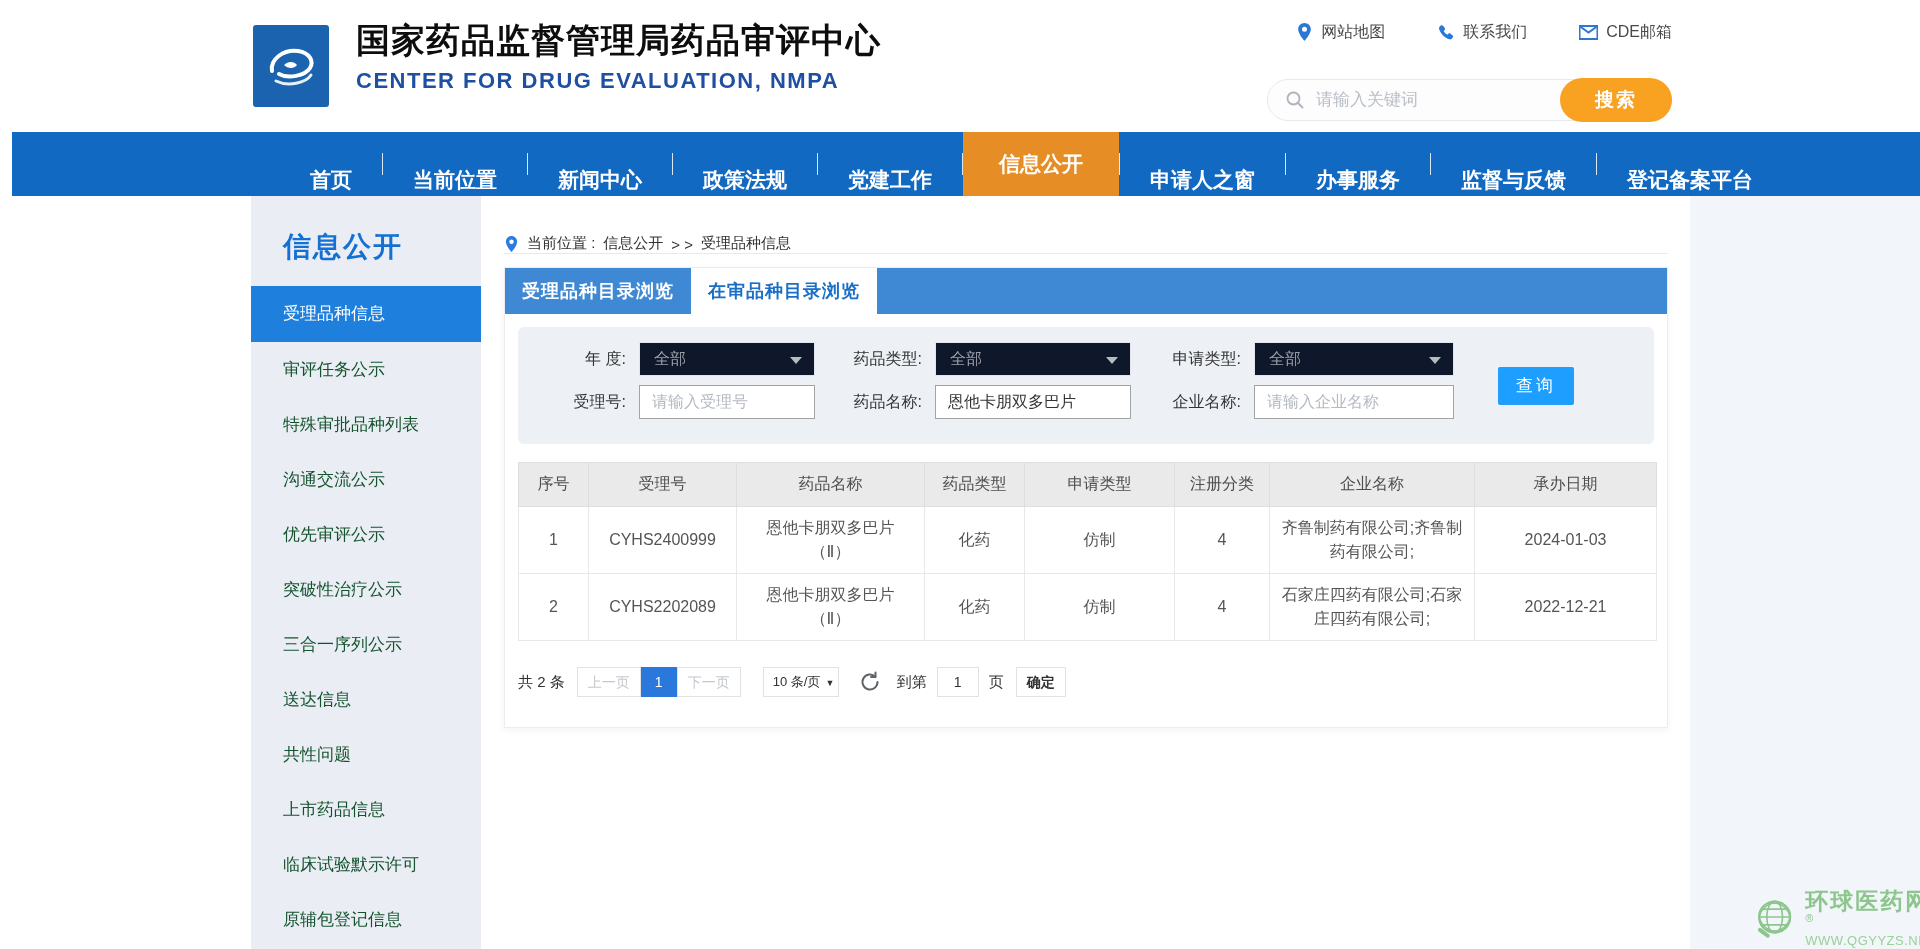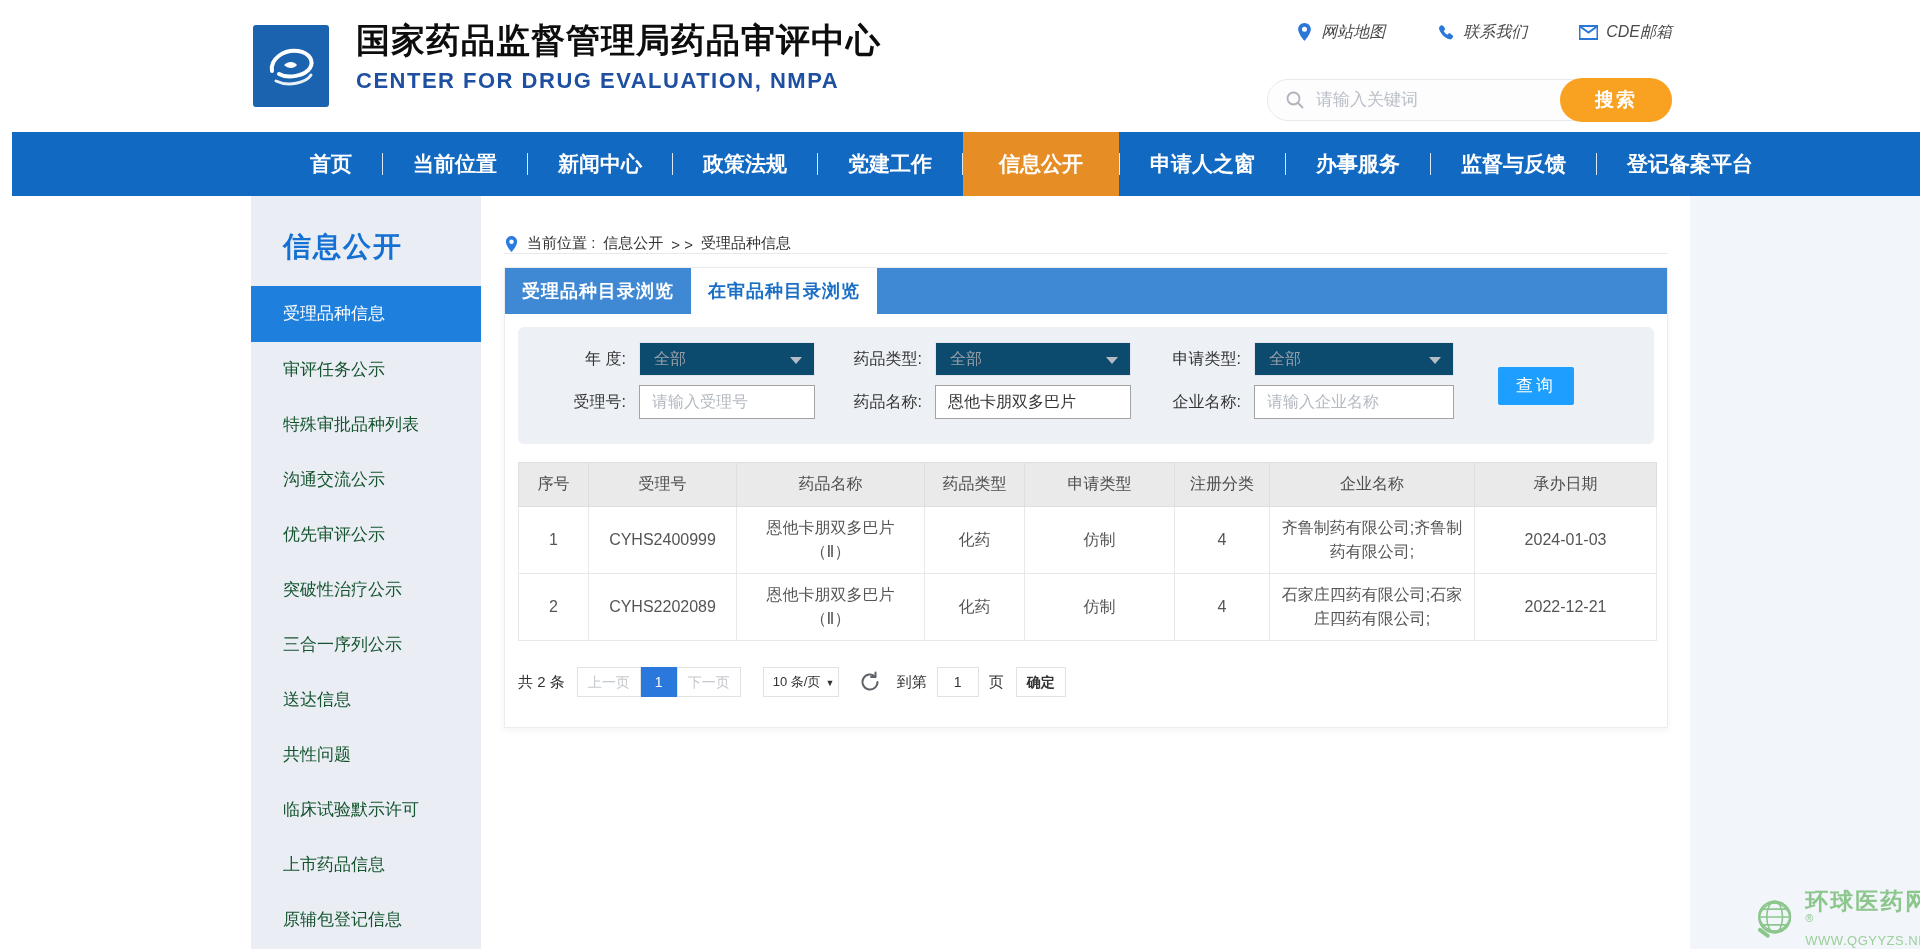--- a/index.html
+++ b/index.html
@@ -6,33 +6,33 @@
   html,body { width:1920px; height:949px; overflow:hidden; }
   body { font-family:"Liberation Sans","DejaVu Sans",sans-serif; color:#333; background:#fff; }
   #page { position:relative; width:1920px; height:949px; background:#fff; overflow:hidden;margin-left:12px; }
 
   
   .header { position:absolute; left:0; top:0; width:1908px; height:132px; background:#fff; }
   .logo { position:absolute; left:241px; top:25px; width:76px; height:82px; background:#1b63ae; border-radius:3px; display:flex; align-items:center; justify-content:center; }
   .brand { position:absolute; left:344px; top:18px; }
   .brand-title { font-size:34px; font-weight:bold; color:#0d0d0d; letter-spacing:1px; line-height:44px; }
   .brand-sub { font-size:22px; font-weight:bold; color:#1e4fa1; letter-spacing:1.5px; margin-top:6px; }
-  .quick-links { position:absolute; top:22px; right:248px; display:flex; gap:52px; align-items:center;font-style:italic; }
+  .quick-links { position:absolute; top:22px; right:248px; display:flex; gap:52px; align-items:center; }
   .quick-link { display:flex; align-items:center; gap:8px; font-size:16px; color:#4a4a4a; cursor:pointer; }
   .quick-link svg { color:#2b77d8; }
   .search-wrap { position:absolute; top:78px; right:248px; width:405px; height:44px; }
   .search-box { width:100%; height:42px; margin-top:1px; border:1px solid #e7e9ee; border-radius:22px; background:#fdfdfe; display:flex; align-items:center; padding-left:18px; }
   .search-box svg { color:#aeb3bc; flex:0 0 auto; }
   .search-input { border:none; outline:none; background:transparent; font-size:17px; color:#555; margin-left:12px; width:220px; font-family:inherit; }
   .search-input::placeholder { color:#b9bec7; }
   .search-btn { position:absolute; right:0; top:0; width:112px; height:44px; border:none; border-radius:22px; background:#f9a120; color:#fff; font-size:19px; font-weight:bold; cursor:pointer; font-family:inherit; letter-spacing:2px; }
 
   
   .nav { position:absolute; left:0; top:132px; width:1908px; height:64px; background:#1169c2; display:flex; align-items:center; padding-left:268px; }
-  .nav-item { height:64px; line-height:64px; padding:0 30px; color:#fff; font-size:21px; font-weight:bold; cursor:pointer; white-space:nowrap; }
+  .nav-item { height:64px; line-height:64px; padding:16px 30px; color:#fff; font-size:21px; font-weight:bold; cursor:pointer; white-space:nowrap; }
   .nav-item.active { background:#e78d25; padding:0 36px; }
   .nav-sep { width:1px; height:22px; background:rgba(255,255,255,.85); }
 
   
   .content { position:absolute; left:0; top:196px; width:1920px; height:753px; background:#fff; }
   .content-right-bg { position:absolute; left:1678px; top:0; width:242px; height:753px; background:#f2f6fa; }
 
   
   .sidebar { position:absolute; left:239px; top:0; width:230px; height:753px; background:#eaeef4; }
   .sidebar-title { padding:32px 0 20px 32px; font-size:28px; font-weight:bold; color:#1471d3; letter-spacing:2px; }
@@ -49,21 +49,21 @@
   .tabstrip { height:46px; background:#3e88d4; display:flex; }
   .tab { width:186px; height:46px; line-height:46px; text-align:center; color:#fff; font-size:18px; font-weight:bold; cursor:pointer; letter-spacing:1px; }
   .tab.active { background:#fff; color:#1b6fc4; }
 
   
   .filter-panel { margin:13px; background:#edf1f6; position:relative; padding:15px 0 16px 0;border-radius:6px; }
   .filter-row { display:flex; align-items:center; margin:0 0 9px 0; height:34px; }
   .filter-row:last-child { margin-bottom:0; }
   .f-label { font-size:16px; color:#333; text-align:right; white-space:nowrap; }
   .lb1 { width:108px; } .lb2 { width:107px; } .lb3 { width:110px; }
-  .f-select { position:relative; width:176px; height:34px; background:#0c4a6e; border:1px solid #e2e6ec; margin-left:13px; line-height:32px; padding-left:14px; font-size:16px; color:#9aa0a8; cursor:pointer; }
+  .f-select { position:relative; width:176px; height:34px; background:#0f172a; border:1px solid #e2e6ec; margin-left:13px; line-height:32px; padding-left:14px; font-size:16px; color:#9aa0a8; cursor:pointer; }
   .f-select.w2 { width:196px; } .f-select.w3 { width:200px; }
   .caret { position:absolute; right:12px; top:14px; width:0; height:0; border-left:6px solid transparent; border-right:6px solid transparent; border-top:7px solid #b6bcc4; }
   .f-input { width:176px; height:34px; background:#fff; border:1px solid #a3a3a3; margin-left:13px; padding:0 12px; font-size:16px; color:#333; outline:none; font-family:inherit; }
   .f-input.w2 { width:196px; } .f-input.w3 { width:200px; }
   .f-input::placeholder { color:#b4b9c1; }
   .query-btn { position:absolute; right:80px; top:50%; margin-top:-19px; width:76px; height:38px; border:none; background:#1e9fff; color:#fff; font-size:17px; cursor:pointer; border-radius:2px; font-family:inherit; letter-spacing:3px; }
 
   
   .data-table { margin:18px 13px 0 13px; width:1138px; border-collapse:collapse; table-layout:fixed; }
   .data-table th { height:44px; background:#eaeaea; border:1px solid #dedede; font-size:16px; font-weight:normal; color:#4d4d4d; text-align:center; }
@@ -178,22 +178,22 @@
       <div class="sidebar-title">信息公开</div>
       <div class="side-item active">受理品种信息</div>
       <div class="side-item">审评任务公示</div>
       <div class="side-item">特殊审批品种列表</div>
       <div class="side-item">沟通交流公示</div>
       <div class="side-item">优先审评公示</div>
       <div class="side-item">突破性治疗公示</div>
       <div class="side-item">三合一序列公示</div>
       <div class="side-item">送达信息</div>
       <div class="side-item">共性问题</div>
+      <div class="side-item">上市药品信息</div>
       <div class="side-item">临床试验默示许可</div>
-      <div class="side-item">上市药品信息</div>
       <div class="side-item">原辅包登记信息</div>
     </div>
 
     <div class="breadcrumb">
       <svg width="15" height="17" viewBox="0 0 16 18" fill="currentColor">
         <path d="M8 0C4.7 0 2 2.7 2 6c0 4.6 6 11 6 11s6-6.4 6-11c0-3.3-2.7-6-6-6zm0 8.4A2.4 2.4 0 1 1 8 3.6a2.4 2.4 0 0 1 0 4.8z"></path>
       </svg>
       <span>当前位置 :</span>
       <span class="crumb-link">信息公开</span>
       <span>&gt; &gt;</span>

